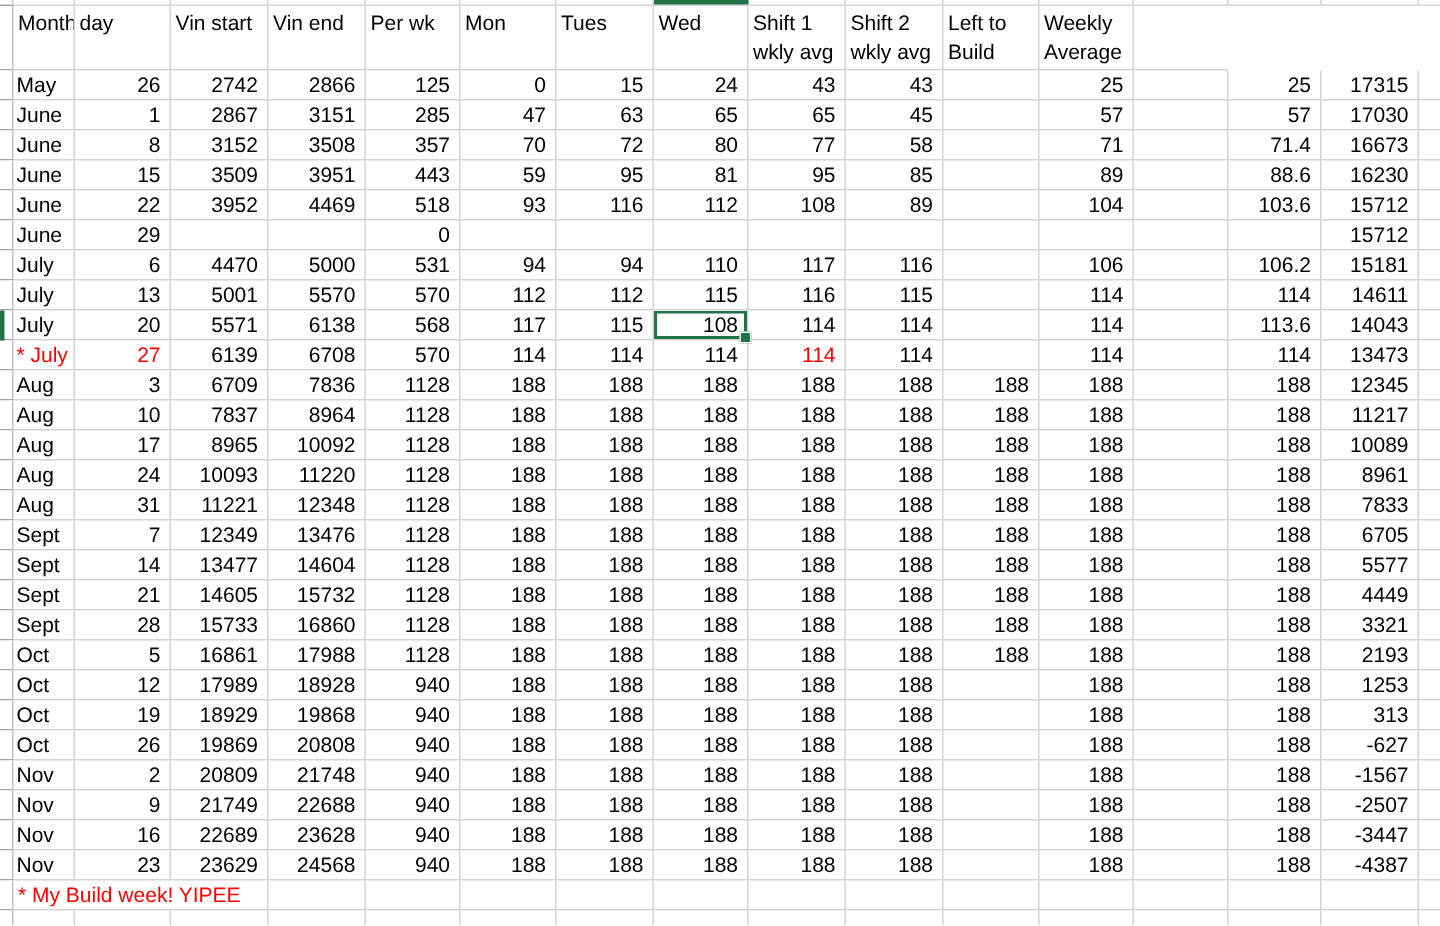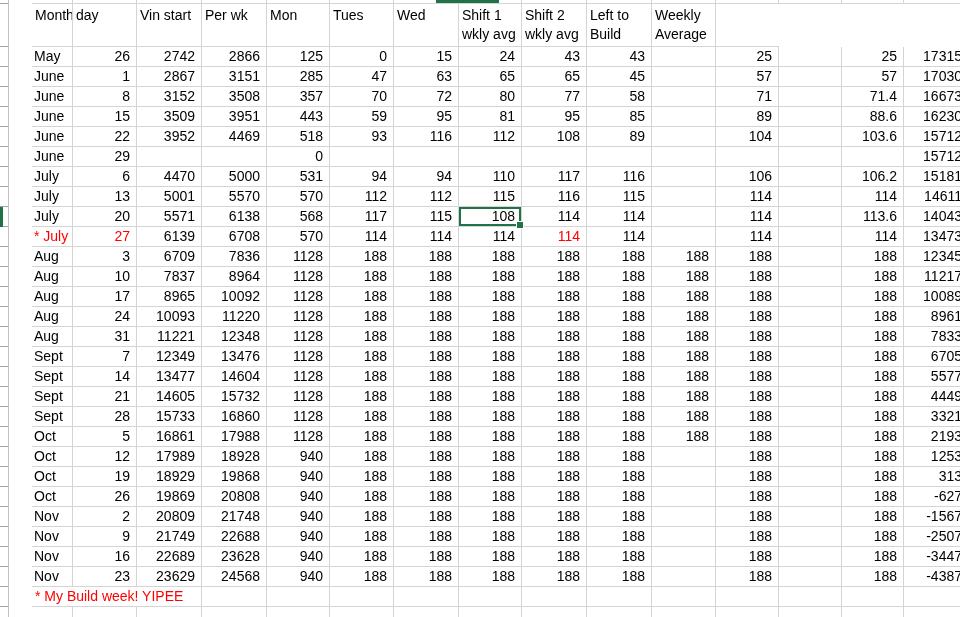--- a/index.html
+++ b/index.html
@@ -7,21 +7,21 @@
   .sheet{
     position:relative;width:960px;height:617px;background:#fff;overflow:hidden;
     font-family:"Liberation Sans",sans-serif;font-size:14px;color:#000;
   }
   
   .strip{position:absolute;left:0;top:0;width:9px;}
   .stub{box-sizing:border-box;width:9px;background:#fff;border-right:1px solid #c2c2c2;border-bottom:1px solid #a3a3a3;}
   .stub.nb{border-bottom:none;}
   
   .grid{position:absolute;left:9px;top:0;width:951px;}
-  .row{display:grid;grid-template-columns:41px 64px 65px 65px 63px 64px 65px 63px 65px 65px 64px 63px 63px 62px 65px 14px;height:20px;margin-left:23px;}
+  .row{display:grid;grid-template-columns:41px 64px 65px 65px 63px 64px 65px 63px 65px 65px 64px 63px 63px 62px 65px 14px;height:20px;}
   .row.sliver-row{height:4px;}
   .row.header-row{height:43px;}
   .row.footer-row{grid-template-columns:170px 65px 63px 64px 65px 63px 65px 65px 64px 63px 63px 62px 65px 14px;}
   .row.partial-row{height:10px;}
   .cell{
     box-sizing:border-box;border-right:1px solid var(--grid);border-bottom:1px solid var(--grid);
     text-align:right;padding:0 6px 0 2px;overflow:hidden;white-space:nowrap;line-height:19px;
   }
   .cell.month{padding-right:19px;}
   .cell.last{border-right:none;}
@@ -95,20 +95,23 @@
         <div class="cell hcell">
           <div class="hline">Month</div>
         </div>
         <div class="cell hcell">
           <div class="hline">day</div>
         </div>
         <div class="cell hcell">
           <div class="hline">Vin start</div>
         </div>
         <div class="cell hcell">
+          <div class="hline">Vin end</div>
+        </div>
+        <div class="cell hcell">
           <div class="hline">Per wk</div>
         </div>
         <div class="cell hcell">
           <div class="hline">Mon</div>
         </div>
         <div class="cell hcell">
           <div class="hline">Tues</div>
         </div>
         <div class="cell hcell">
           <div class="hline">Wed</div>

